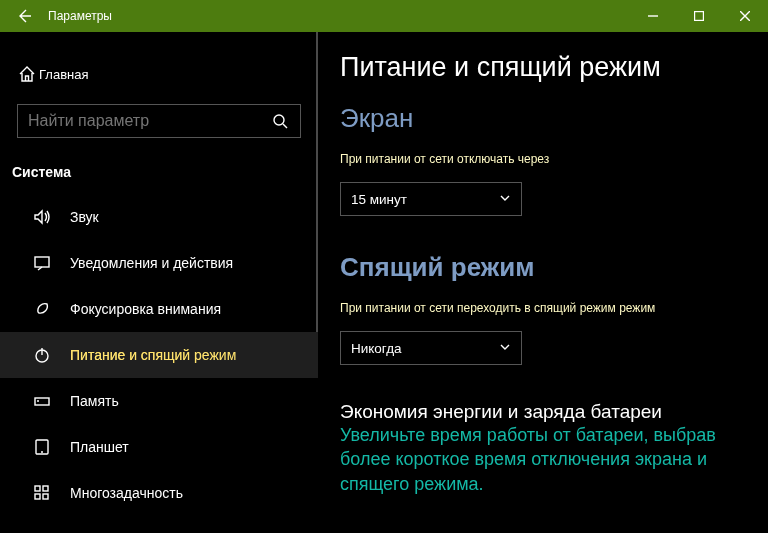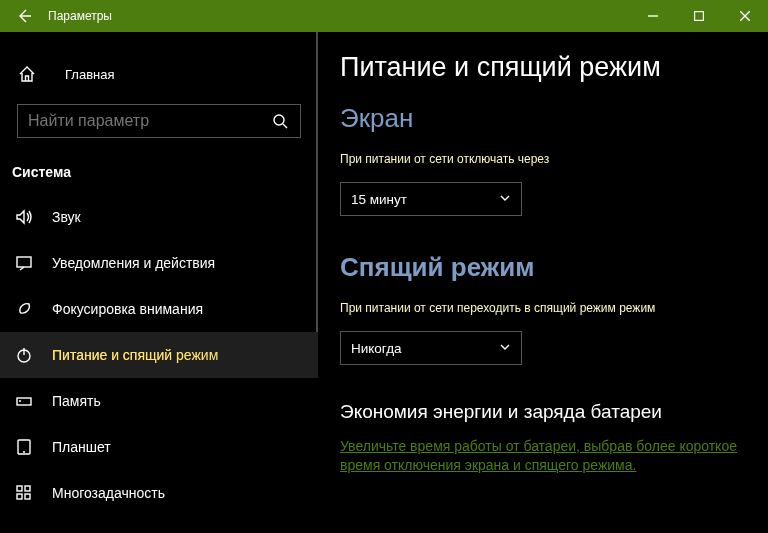--- a/index.html
+++ b/index.html
@@ -57,21 +57,21 @@
     right: 0;
     top: 0;
     width: 2px;
     height: 66%;
     background: #4a4a4a;
   }
   .home {
     display: flex;
     align-items: center;
     padding: 8px 17px 8px 17px;
-    gap: 28px;
+    gap: 2px;
     margin-bottom: 12px;
   }
   .search-wrap { padding: 0 17px 14px 17px; }
   .search {
     display: flex;
     align-items: center;
     border: 1px solid #555;
     height: 34px;
     padding: 0 10px;
     background: #000;
@@ -87,21 +87,21 @@
   .category {
     padding: 12px 17px 14px 12px;
     font-weight: 600;
     font-size: 14px;
   }
   .nav { display: flex; flex-direction: column; }
   .nav-item {
     display: flex;
     align-items: center;
     gap: 18px;
-    padding: 13px 14px;
+    padding: 13px 32px;
     font-size: 14px;
     color: #fff;
     cursor: default;
     position: relative;
   }
   .nav-item.selected {
     background: #1f1f1f;
   }
   .nav-item.selected .nav-label {
     color: #ffe36e;
@@ -126,21 +126,20 @@
     color: #7e9cc4;
     font-size: 26px;
     font-weight: 400;
     margin-bottom: 18px;
   }
   .section-title.strong { font-weight: 600; }
   .white-section-title {
     color: #fff;
     font-size: 19px;
     font-weight: 400;
-    margin-bottom: 14px;
   }
   .field-label {
     font-size: 12px;
     color: #fef9c3;
     margin-bottom: 10px;
   }
   .combo {
     width: 182px;
     height: 34px;
     border: 1px solid #555;
@@ -148,25 +147,24 @@
     display: flex;
     align-items: center;
     padding: 0 10px;
     justify-content: space-between;
     font-size: 13.5px;
     margin-bottom: 36px;
     margin-top: 16px;
   }
   .combo:last-of-type { margin-bottom: 48px; }
   .para {
-    color: #4d7c0f;
-    font-size: 14px;
+    color: #14b8a6;
+    font-size: 18px;
     line-height: 1.35;
     max-width: 400px;
-    text-decoration: underline;
   }
 
   svg { stroke: #fff; fill: none; stroke-width: 1.4; }
 
 </style>
 </head>
 <body>
 
 <div class="titlebar">
   <div class="back">

